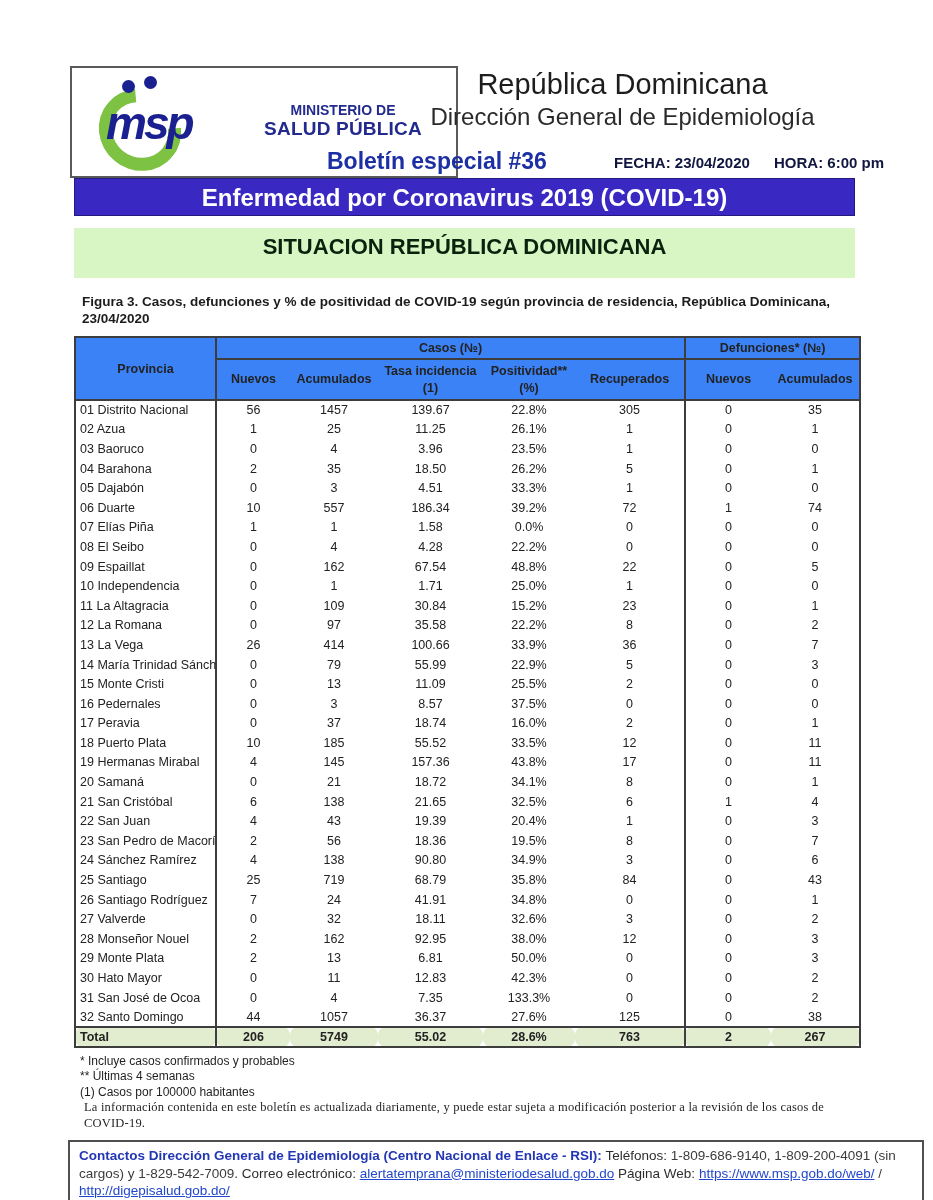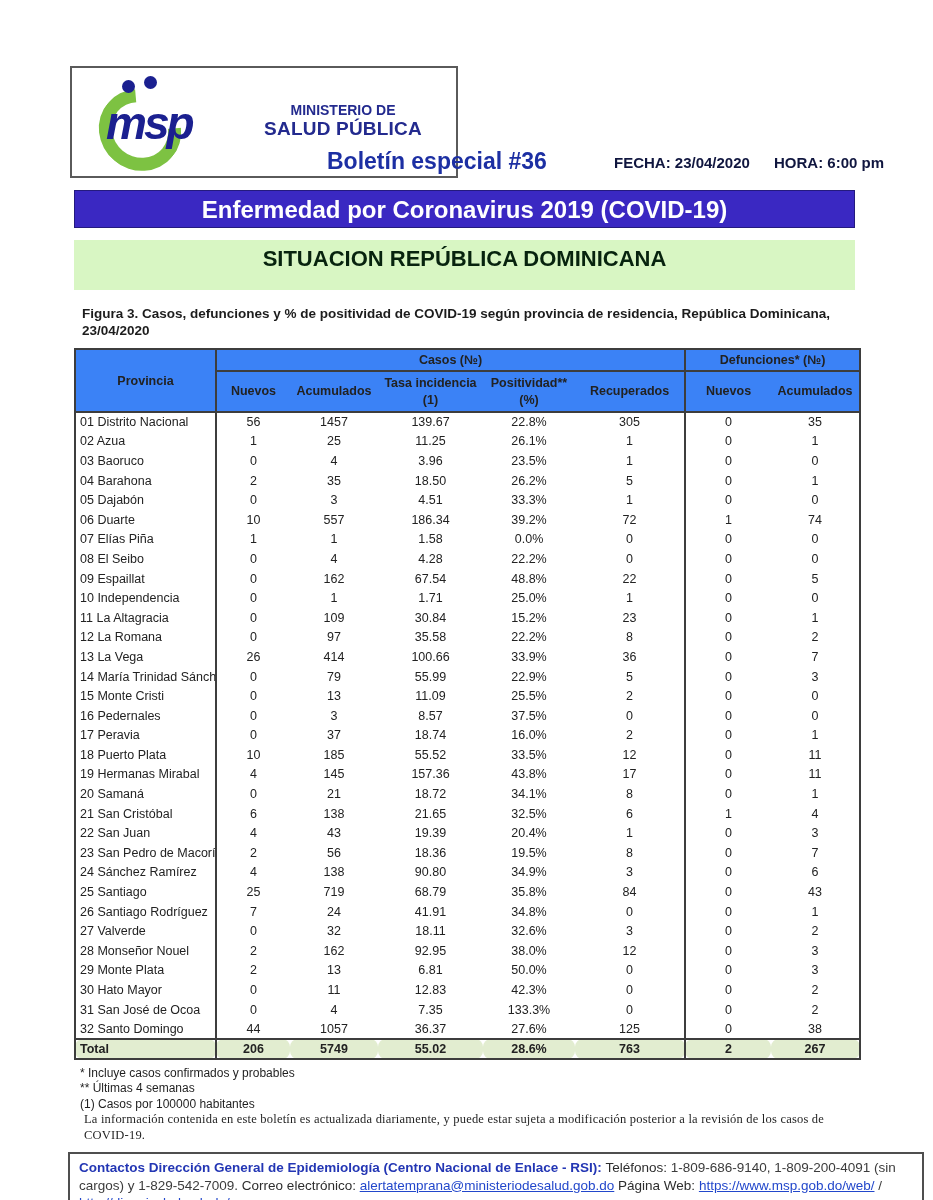--- a/index.html
+++ b/index.html
@@ -25,21 +25,21 @@
   .ministry-text .m2 { font-size: 19px; font-weight: 800; letter-spacing: .2px; }
   .title-block { position: absolute; left: 340px; right: 30px; top: 2px; text-align: center; }
   .doc-title { font-size: 29px; color: #1d1d1d; font-weight: 500; }
   .doc-subtitle { font-size: 24px; color: #2a2a2a; margin-top: 2px; font-weight: 400; }
   .bulletin-line { position: absolute; left: 253px; top: 82px; width: 610px; height: 30px; }
   .bulletin { position: absolute; left: 0; top: 0; font-size: 23px; font-weight: bold; color: #1c2fa3; }
   .fecha { position: absolute; left: 287px; top: 6px; font-size: 15px; font-weight: bold; color: #10163f; }
   .hora  { position: absolute; left: 447px; top: 6px; font-size: 15px; font-weight: bold; color: #10163f; }
 
   
-  .banner-blue { margin-top: 12px; width: 781px; height: 38px; line-height: 38px;
+  .banner-blue { margin-top: 0; width: 781px; height: 38px; line-height: 38px;
     background: #3a28c2; color: #fff; text-align: center; font-size: 24px; font-weight: bold;
     border: 1px solid #241a7e; }
   .banner-green { margin-top: 12px; width: 781px; height: 50px; line-height: 38px;
     background: #d8f6c3; color: #07230e; text-align: center; font-size: 22px; font-weight: bold; }
 
   
   .caption { margin-top: 15px; padding-left: 8px; font-size: 13.5px; font-weight: bold;
     color: #1c1c1c; line-height: 1.26; width: 800px; }
 
   
@@ -83,20 +83,24 @@
       <div class="logo-art">
         <div class="green-arc"></div>
         <div class="dot dot1"></div>
         <div class="dot dot2"></div>
         <div class="msp-word">msp</div>
       </div>
       <div class="ministry-text">
         <div class="m1">MINISTERIO DE</div>
         <div class="m2">SALUD PÚBLICA</div>
       </div>
+    </div>
+    <div class="title-block">
+      <div class="doc-title">República Dominicana</div>
+      <div class="doc-subtitle">Dirección General de Epidemiología</div>
     </div>
     <div class="bulletin-line">
       <span class="bulletin">Boletín especial #36</span>
       <span class="fecha">FECHA: 23/04/2020</span>
       <span class="hora">HORA: 6:00 pm</span>
     </div>
   </div>
 
   <div class="banner-blue">Enfermedad por Coronavirus 2019 (COVID-19)</div>
   <div class="banner-green">SITUACION REPÚBLICA DOMINICANA</div>

